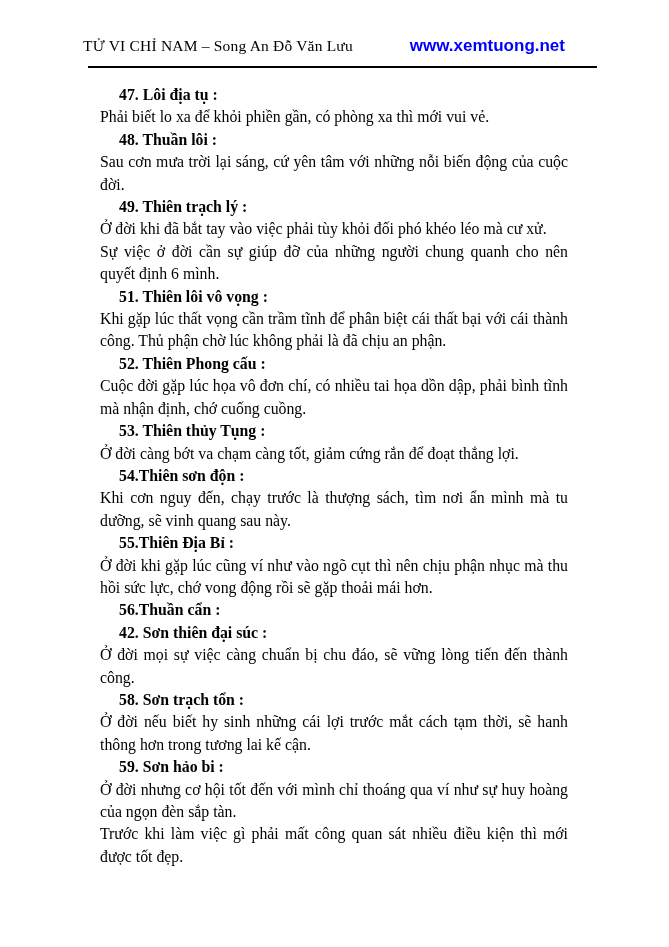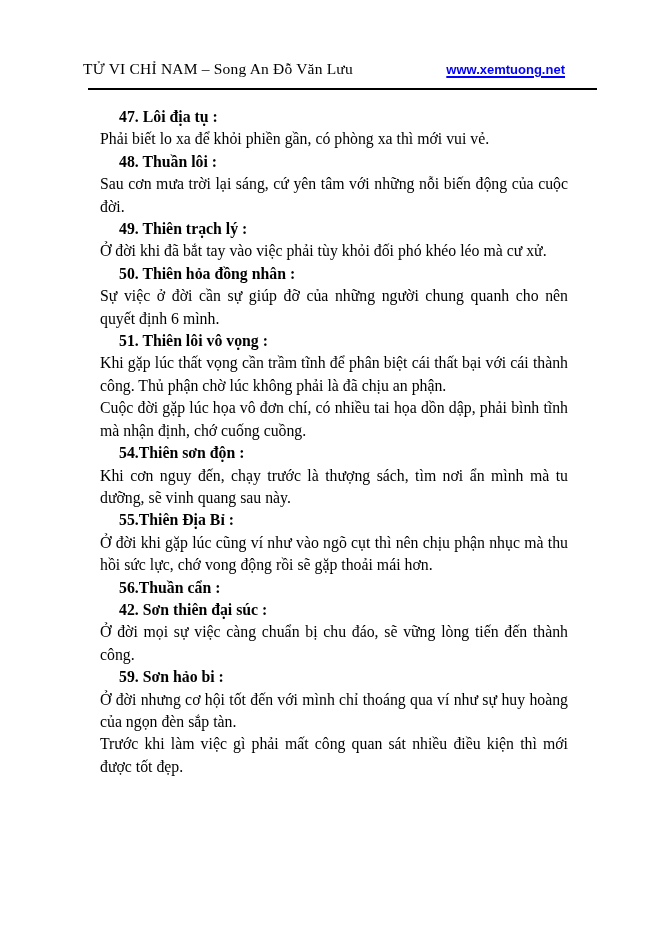--- a/index.html
+++ b/index.html
@@ -13,32 +13,30 @@
     overflow: hidden;
     font-family: "Liberation Serif", serif;
     color: #000000;
     position: relative;
   }
   .page-header {
     display: flex;
     justify-content: space-between;
     align-items: baseline;
     padding: 36px 104px 0 83px;
-    margin-top: 24px;
   }
   .doc-title {
     font-size: 15.5px;
     letter-spacing: 0.2px;
     white-space: nowrap;
   }
   .site-link {
     font-family: "Liberation Sans", sans-serif;
     font-weight: bold;
-    font-size: 13px;
-    text-decoration: underline;
+    font-size: 17px;
     text-decoration-thickness: 2px;
     text-underline-offset: 2px;
     white-space: nowrap;
     cursor: pointer;
   }
   .rule {
     margin: 10px 0 0 88px;
     width: 509px;
     height: 0;
     border-top: 2px solid #000000;
@@ -80,53 +78,61 @@
       <p class="entry-heading">48. Thuần lôi :</p>
       <p class="entry-body">Sau cơn mưa trời lại sáng, cứ yên tâm với những nỗi biến động của cuộc đời.</p>
     </section>
 
     <section class="entry">
       <p class="entry-heading">49. Thiên trạch lý :</p>
       <p class="entry-body">Ở đời khi đã bắt tay vào việc phải tùy khỏi đối phó khéo léo mà cư xử.</p>
     </section>
 
     <section class="entry">
-      <p class="entry-heading">50. Thiên hỏa đồng nhân :</p>
       <p class="entry-body">Sự việc ở đời cần sự giúp đỡ của những người chung quanh cho nên quyết định 6 mình.</p>
     </section>
 
     <section class="entry">
       <p class="entry-heading">51. Thiên lôi vô vọng :</p>
       <p class="entry-body">Khi gặp lúc thất vọng cần trầm tĩnh để phân biệt cái thất bại với cái thành công. Thủ phận chờ lúc không phải là đã chịu an phận.</p>
     </section>
 
     <section class="entry">
+      <p class="entry-heading">52. Thiên Phong cấu :</p>
       <p class="entry-body">Cuộc đời gặp lúc họa vô đơn chí, có nhiều tai họa dồn dập, phải bình tĩnh mà nhận định, chớ cuống cuồng.</p>
     </section>
 
+    <section class="entry">
+      <p class="entry-heading">53. Thiên thủy Tụng :</p>
+      <p class="entry-body">Ở đời càng bớt va chạm càng tốt, giảm cứng rắn để đoạt thắng lợi.</p>
+    </section>
 
     <section class="entry">
       <p class="entry-heading">54.Thiên sơn độn :</p>
       <p class="entry-body">Khi cơn nguy đến, chạy trước là thượng sách, tìm nơi ẩn mình mà tu dưỡng, sẽ vinh quang sau này.</p>
     </section>
 
     <section class="entry">
       <p class="entry-heading">55.Thiên Địa Bỉ :</p>
       <p class="entry-body">Ở đời khi gặp lúc cũng ví như vào ngõ cụt thì nên chịu phận nhục mà thu hồi sức lực, chớ vong động rồi sẽ gặp thoải mái hơn.</p>
     </section>
 
     <section class="entry">
       <p class="entry-heading">56.Thuần cẩn :</p>
     </section>
 
     <section class="entry">
       <p class="entry-heading">42. Sơn thiên đại súc :</p>
       <p class="entry-body">Ở đời mọi sự việc càng chuẩn bị chu đáo, sẽ vững lòng tiến đến thành công.</p>
     </section>
 
+    <section class="entry">
+      <p class="entry-heading">58. Sơn trạch tổn :</p>
+      <p class="entry-body">Ở đời nếu biết hy sinh những cái lợi trước mắt cách tạm thời, sẽ hanh thông hơn trong tương lai kế cận.</p>
+    </section>
 
     <section class="entry">
       <p class="entry-heading">59. Sơn hảo bi :</p>
       <p class="entry-body">Ở đời nhưng cơ hội tốt đến với mình chỉ thoáng qua ví như sự huy hoàng của ngọn đèn sắp tàn.</p>
     </section>
 
     <section class="entry">
       <p class="entry-body">Trước khi làm việc gì phải mất công quan sát nhiều điều kiện thì mới được tốt đẹp.</p>
     </section>
 

